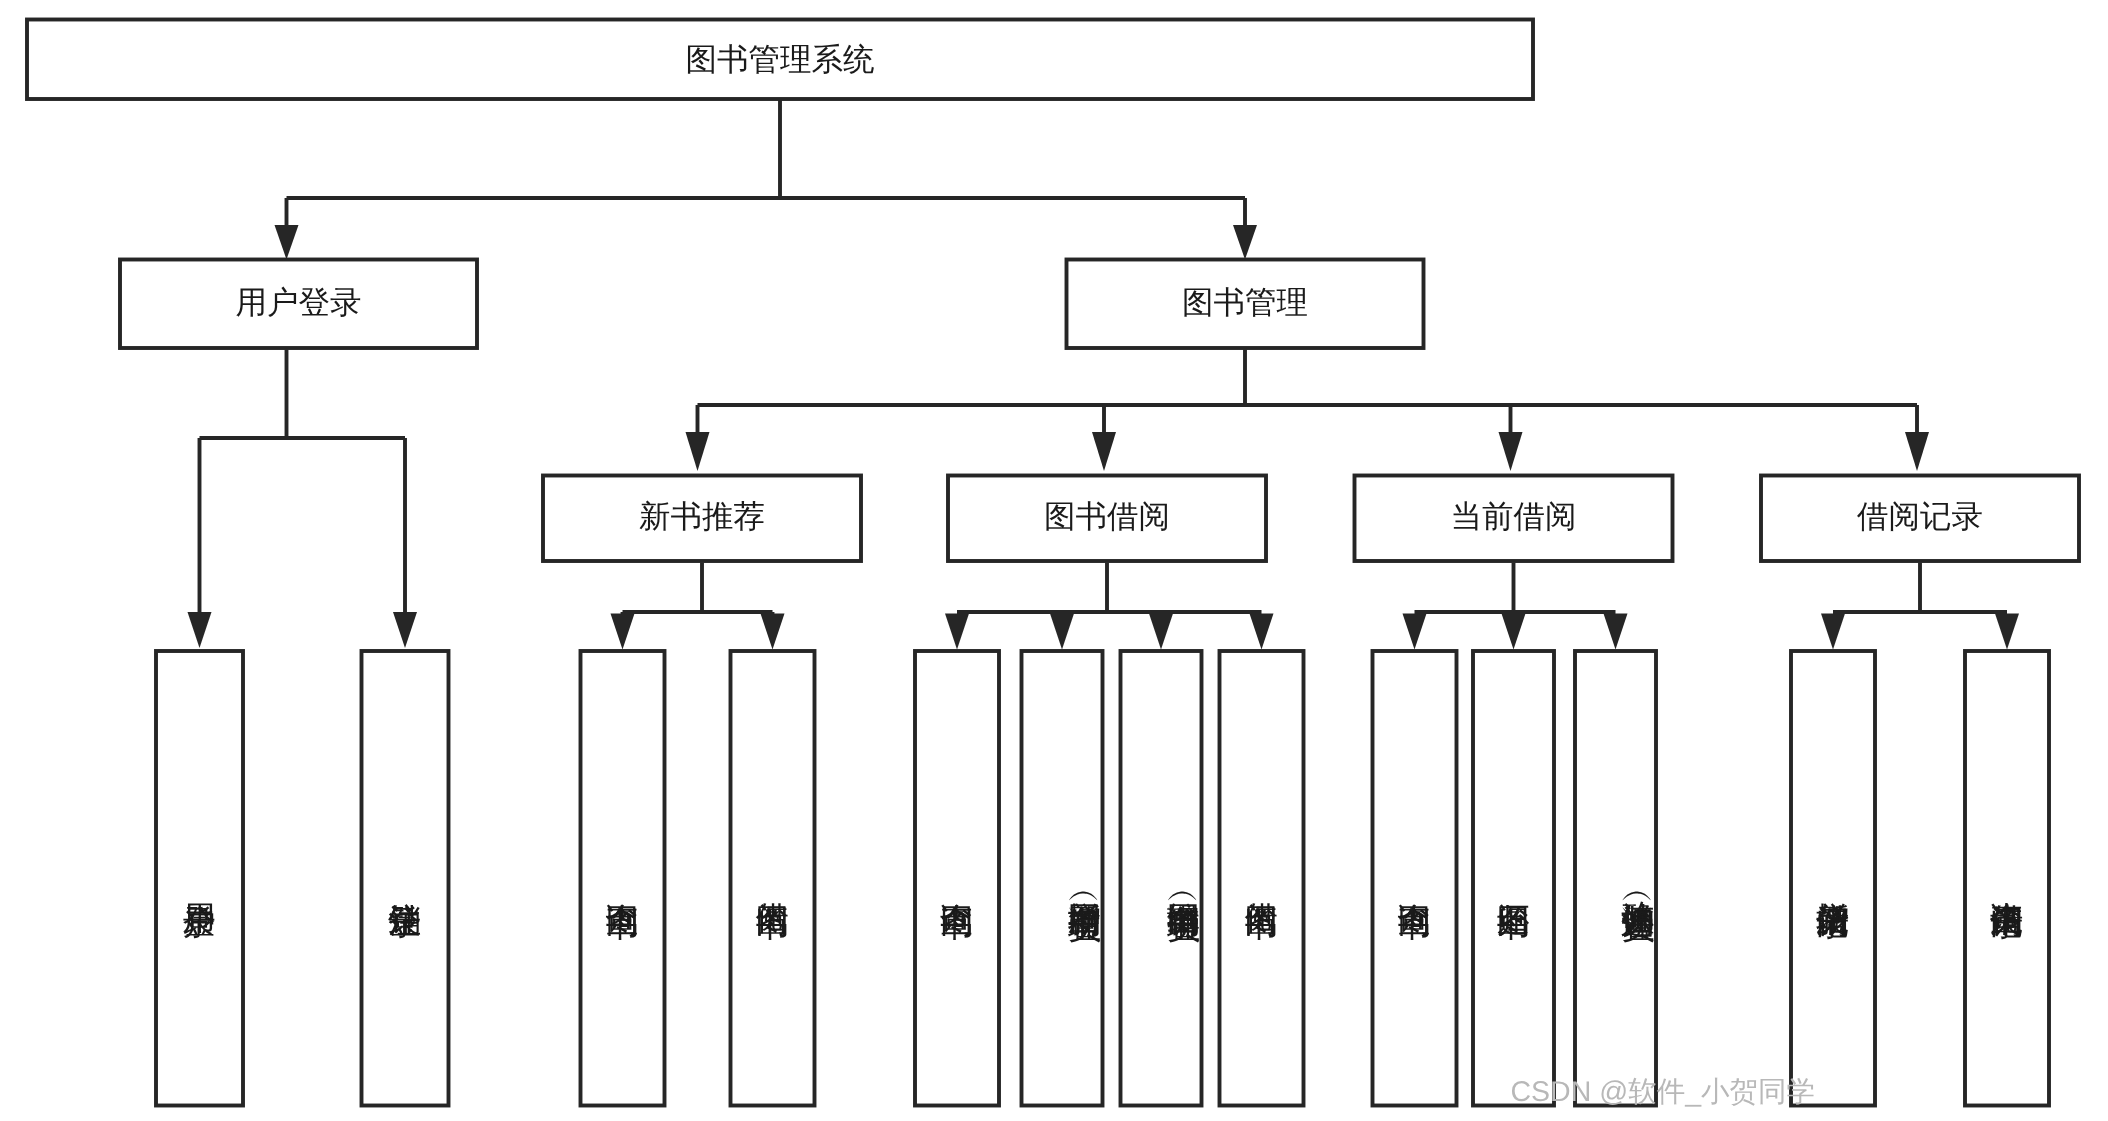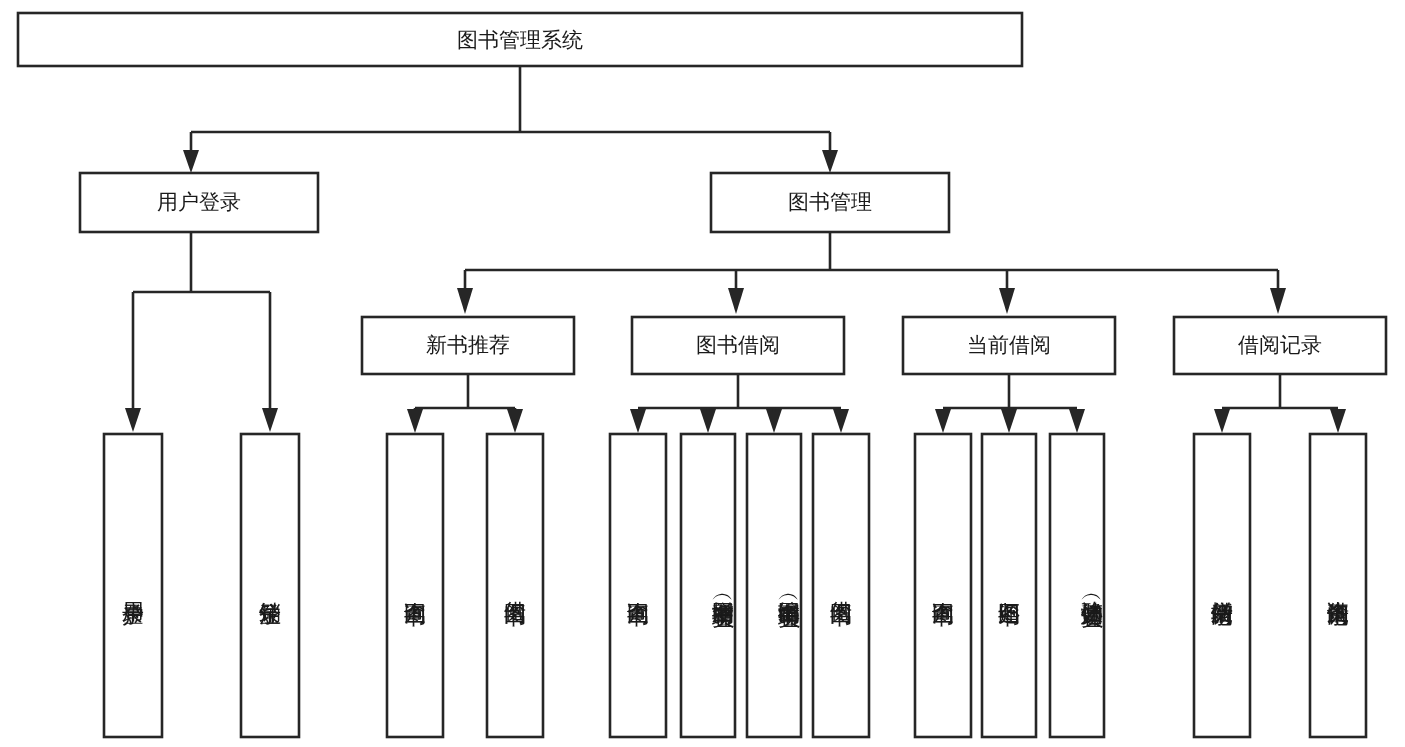--- a/index.html
+++ b/index.html
@@ -244,20 +244,21 @@
 
     <g>
       <rect class="node-box" x="1310" y="434" width="56" height="303"></rect>
       <foreignObject x="1310" y="434" width="56" height="303">
         <div xmlns="http://www.w3.org/1999/xhtml" class="vtext vcenter">查询借阅记录</div>
       </foreignObject>
     </g>
 
   </svg>
 
+  <div class="watermark">CSDN @软件_小贺同学</div>
 </div>
 
 <style>
   .vtext {
     width: 100%;
     height: 100%;
     display: flex;
     justify-content: center;
     font-family: "Liberation Sans", "DejaVu Sans", sans-serif;
     font-size: 22px;

